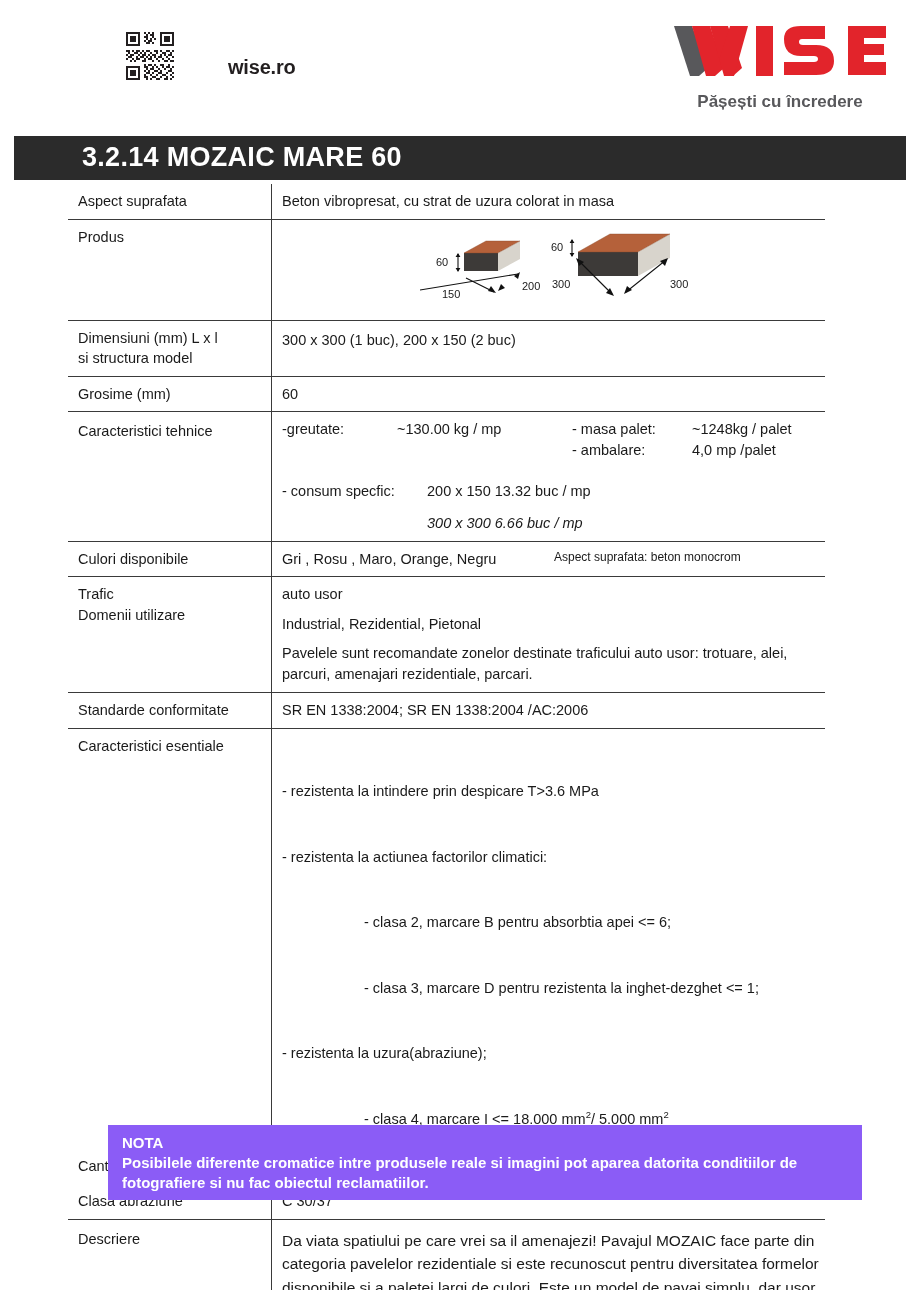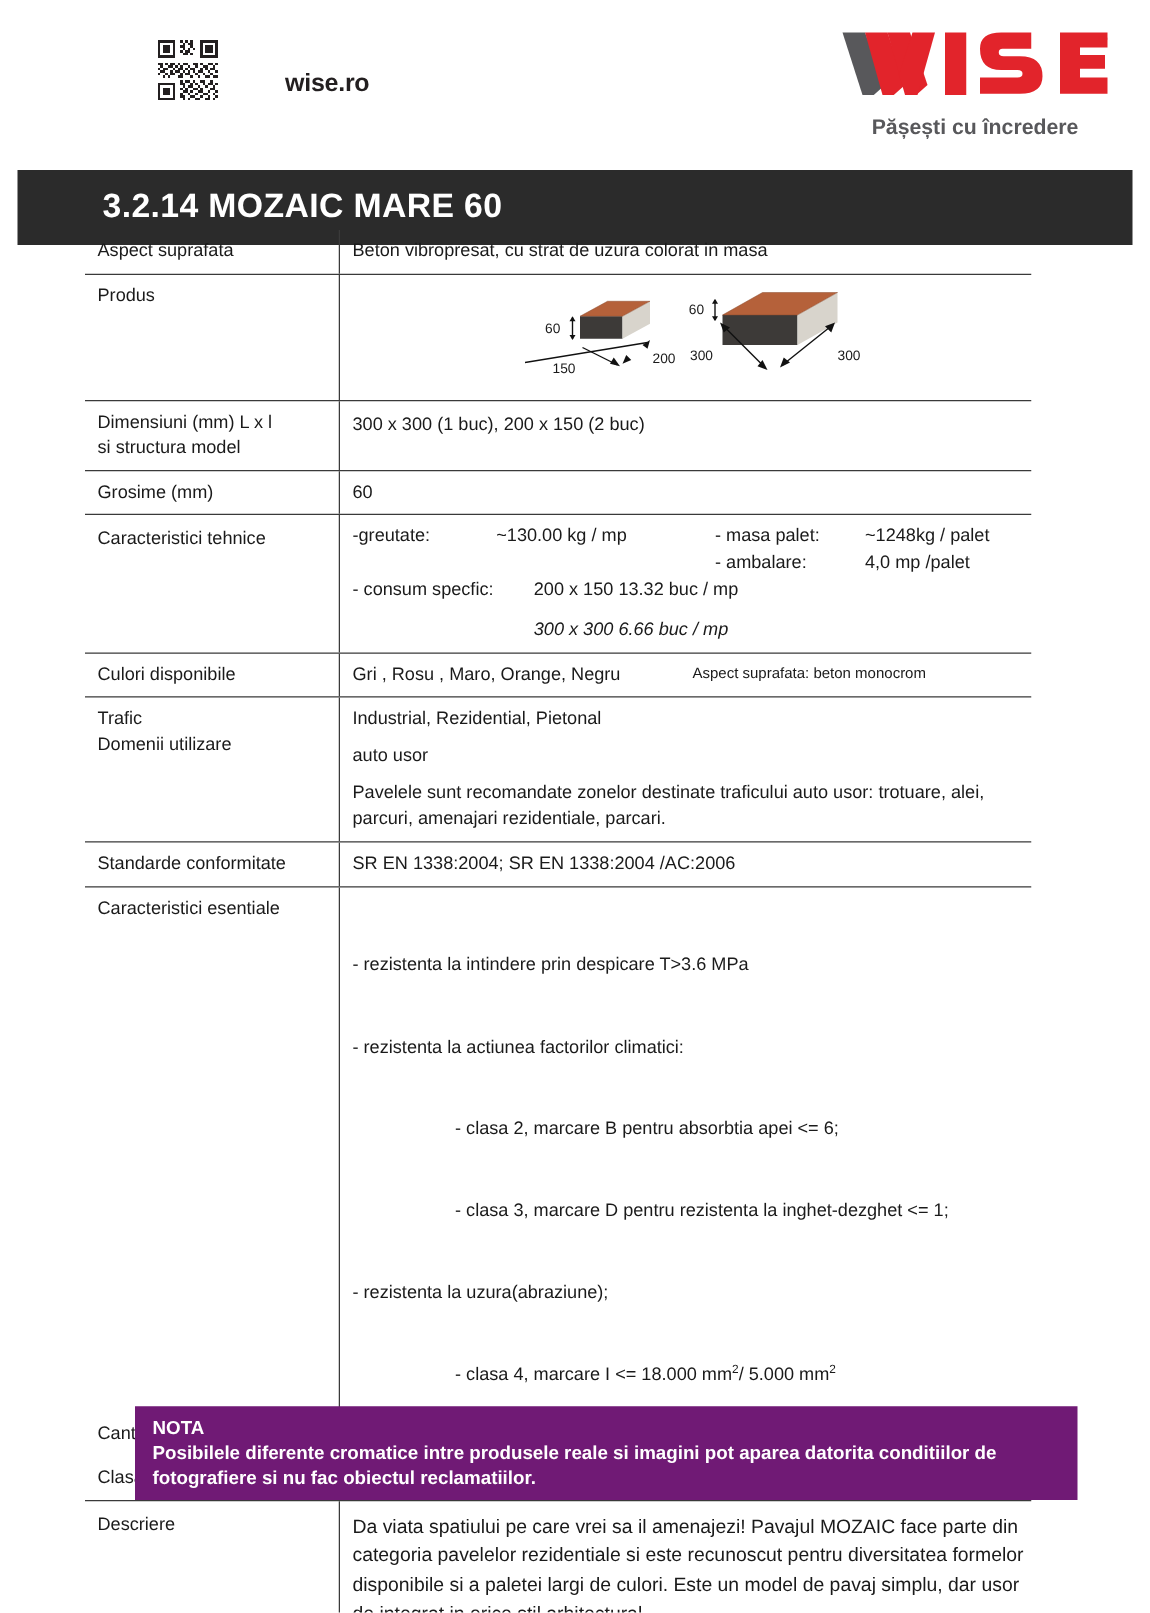--- a/index.html
+++ b/index.html
@@ -30,21 +30,21 @@
     font-size:10px; color:#e2242b; font-weight:bold;
   }
   .logo-tagline {
     position:absolute; left:0; top:72px; width:216px;
     text-align:center; font-size:17px; font-weight:bold; color:#58585b;
   }
 
   
   .title-bar {
     position:absolute; left:14px; top:136px;
-    width:892px; height:60px;
+    width:892px; height:44px;
     background:#2b2b2b;
   }
   .title-bar .title-text {
     position:absolute; left:68px; top:50%;
     transform:translateY(-52%);
     color:#fff; font-size:27px; font-weight:bold; letter-spacing:0.3px;
   }
 
   
   .spec-table {
@@ -68,21 +68,21 @@
 
   
   .tech-grid { display:flex; flex-wrap:wrap; }
   .tech-left { width:290px; display:flex; }
   .tech-right { flex:1 1 auto; }
   .tech-k { width:115px; flex:0 0 115px; }
   .tech-v { flex:1 1 auto; }
   .tech-rrow { display:flex;align-items:flex-end; }
   .tech-rk { width:120px; flex:0 0 120px; }
   .tech-rv { flex:1 1 auto; }
-  .consum { margin-top:2px; display:flex; }
+  .consum { margin-top:21px; display:flex; }
   .consum-k { width:145px; flex:0 0 145px; }
   .consum2 { margin-top:11px; padding-left:145px;font-style:italic; }
 
   
   .colors-row { display:flex; align-items:flex-start; }
   .colors-list { width:272px; flex:0 0 272px; }
   .colors-aspect { flex:1 1 auto; font-size:12px; }
 
   
   .traf-line { margin-bottom:9px; }
@@ -102,21 +102,21 @@
   .produs-art { position:absolute; left:148px; top:6px; width:310px; height:92px; }
 
   
   .montaj-cell { position:relative; height:190px; }
   .montaj-art { position:absolute; left:156px; top:8px; }
 
   
   .nota {
     position:absolute; left:108px; top:1125px;
     width:754px; height:75px;
-    background:#701a75;
+    background:#8b5cf6;
     padding:9px 14px 0 14px;
     color:#fff;
   }
   .nota-title { font-size:15px; font-weight:bold; margin-bottom:2px; }
   .nota-body { font-size:15px; font-weight:bold; line-height:1.35; }
 </style>
 </head>
 <body>
 
 <div class="header">
@@ -381,22 +381,22 @@
       </div>
     </div>
   </div>
 
   <div class="row bt">
     <div class="cell-label">
       <div>Trafic</div>
       <div>Domenii utilizare</div>
     </div>
     <div class="cell-value">
+      <div class="traf-line">auto usor</div>
       <div class="traf-line">Industrial, Rezidential, Pietonal</div>
-      <div class="traf-line">auto usor</div>
       <div class="traf-para">Pavelele sunt recomandate zonelor destinate traficului auto usor: trotuare, alei, parcuri, amenajari rezidentiale, parcari.</div>
     </div>
   </div>
 
   <div class="row bt">
     <div class="cell-label">Standarde conformitate</div>
     <div class="cell-value">SR EN 1338:2004; SR EN 1338:2004 /AC:2006</div>
   </div>
 
   <div class="row bt">

